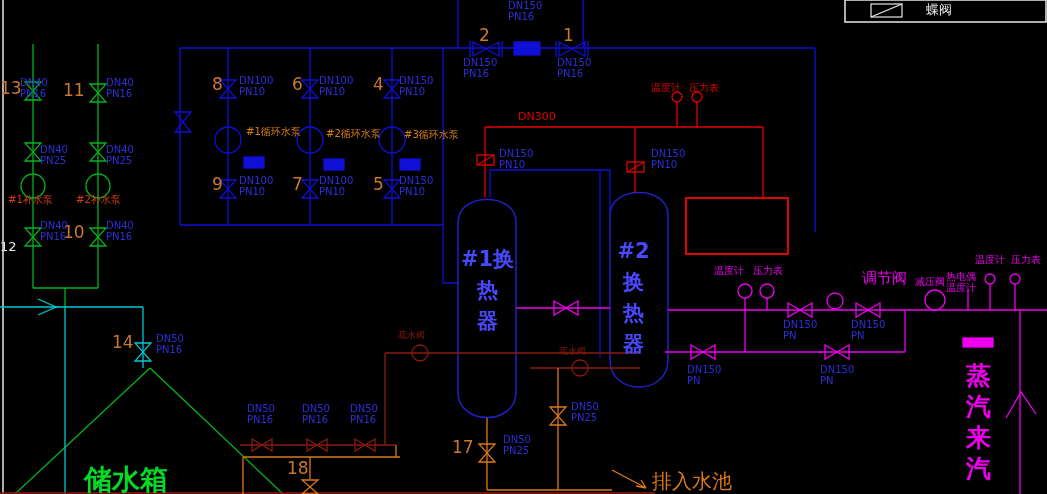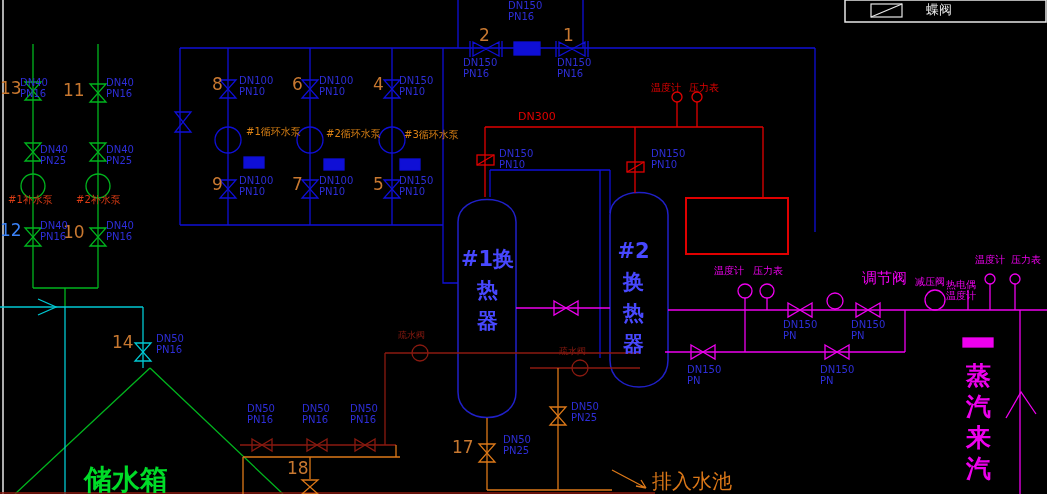--- a/index.html
+++ b/index.html
@@ -113,21 +113,21 @@
     <path d="M487,418 V490 M558,368 V490 M487,490 H612 M243,457 H400 M243,457 V494 M310,457 V479 M396,457 V445"></path>
     <path d="M479,444 L495,444 L479,462 L495,462 Z"></path>
     <path d="M550,407 L566,407 L550,425 L566,425 Z"></path>
     <path d="M302,480 L318,480 L302,494 L318,494 Z"></path>
     <path d="M612,470 L646,488 M646,488 L636,486 M646,488 L641,480"></path>
   </g>
 </svg>
 <div class="lb" style="left: 926px; top: 3px; color: rgb(232, 232, 232); font-size: 13px; line-height: 14px;">蝶阀</div>
     <div class="lb" style="left: 0px; top: 79px; color: rgb(200, 120, 48); font-size: 17px; line-height: 18px;">13</div>
     <div class="lb" style="left: 63px; top: 81px; color: rgb(200, 120, 48); font-size: 17px; line-height: 18px;">11</div>
-    <div class="lb" style="left: 0px; top: 221px; color: #3b82f6; font-size: 17px; line-height: 18px;">12</div>
+    <div class="lb" style="left: 0px; top: 238px; color: #e5e5e5; font-size: 13px; line-height: 18px;">12</div>
     <div class="lb" style="left: 63px; top: 223px; color: rgb(200, 120, 48); font-size: 17px; line-height: 18px;">10</div>
     <div class="lb" style="left: 212px; top: 75px; color: rgb(200, 120, 48); font-size: 17px; line-height: 18px;">8</div>
     <div class="lb" style="left: 292px; top: 75px; color: rgb(200, 120, 48); font-size: 17px; line-height: 18px;">6</div>
     <div class="lb" style="left: 373px; top: 75px; color: rgb(200, 120, 48); font-size: 17px; line-height: 18px;">4</div>
     <div class="lb" style="left: 212px; top: 175px; color: rgb(200, 120, 48); font-size: 17px; line-height: 18px;">9</div>
     <div class="lb" style="left: 292px; top: 175px; color: rgb(200, 120, 48); font-size: 17px; line-height: 18px;">7</div>
     <div class="lb" style="left: 373px; top: 175px; color: rgb(200, 120, 48); font-size: 17px; line-height: 18px;">5</div>
     <div class="lb" style="left: 479px; top: 26px; color: rgb(200, 120, 48); font-size: 17px; line-height: 18px;">2</div>
     <div class="lb" style="left: 563px; top: 26px; color: rgb(200, 120, 48); font-size: 17px; line-height: 18px;">1</div>
     <div class="lb" style="left: 112px; top: 333px; color: rgb(200, 120, 48); font-size: 17px; line-height: 18px;">14</div>
@@ -194,21 +194,21 @@
     <div class="lb" style="left: 76px; top: 194px; color: rgb(220, 60, 20); font-size: 10px; line-height: 11px;">#2补水泵</div>
     <div class="lb" style="left: 246px; top: 126px; color: rgb(220, 130, 20); font-size: 10px; line-height: 11px;">#1循环水泵</div>
     <div class="lb" style="left: 326px; top: 128px; color: rgb(220, 130, 20); font-size: 10px; line-height: 11px;">#2循环水泵</div>
     <div class="lb" style="left: 404px; top: 129px; color: rgb(220, 130, 20); font-size: 10px; line-height: 11px;">#3循环水泵</div>
     <div class="lb" style="left: 398px; top: 330px; color: rgb(138, 26, 16); font-size: 9px; line-height: 10px;">疏水阀</div>
     <div class="lb" style="left: 559px; top: 346px; color: rgb(138, 26, 16); font-size: 9px; line-height: 10px;">疏水阀</div>
     <div class="lb" style="left: 714px; top: 265px; color: rgb(238, 0, 238); font-size: 10px; line-height: 11px;">温度计</div>
     <div class="lb" style="left: 753px; top: 265px; color: rgb(238, 0, 238); font-size: 10px; line-height: 11px;">压力表</div>
     <div class="lb" style="left: 862px; top: 273px; color: rgb(238, 0, 238); font-size: 15px; line-height: 11px;">调节阀</div>
     <div class="lb" style="left: 915px; top: 276px; color: rgb(238, 0, 238); font-size: 10px; line-height: 11px;">减压阀</div>
-    <div class="lb" style="left: 946px; top: 279px; color: rgb(238, 0, 238); font-size: 10px; line-height: 11px;">热电偶
+    <div class="lb" style="left: 946px; top: 271px; color: rgb(238, 0, 238); font-size: 10px; line-height: 11px;">热电偶
 温度计</div>
     <div class="lb" style="left: 975px; top: 254px; color: rgb(238, 0, 238); font-size: 10px; line-height: 11px;">温度计</div>
     <div class="lb" style="left: 1011px; top: 254px; color: rgb(238, 0, 238); font-size: 10px; line-height: 11px;">压力表</div>
     <div class="lb" style="left: 966px; top: 360px; color: rgb(238, 0, 238); font-size: 25px; line-height: 31px; font-weight: bold;">蒸
 汽
 来
 汽</div>
     <div class="lb" style="left: 84px; top: 465px; color: rgb(0, 220, 40); font-size: 28px; line-height: 29px; font-weight: bold;">储水箱</div>
     <div class="lb" style="left: 652px; top: 471px; color: rgb(220, 120, 24); font-size: 20px; line-height: 21px;">排入水池</div>
     <div class="lb" style="left: 459px; top: 244px; color: rgb(72, 72, 255); font-size: 21px; line-height: 31px; width: 57px; text-align: center; font-weight: bold;">#1换

